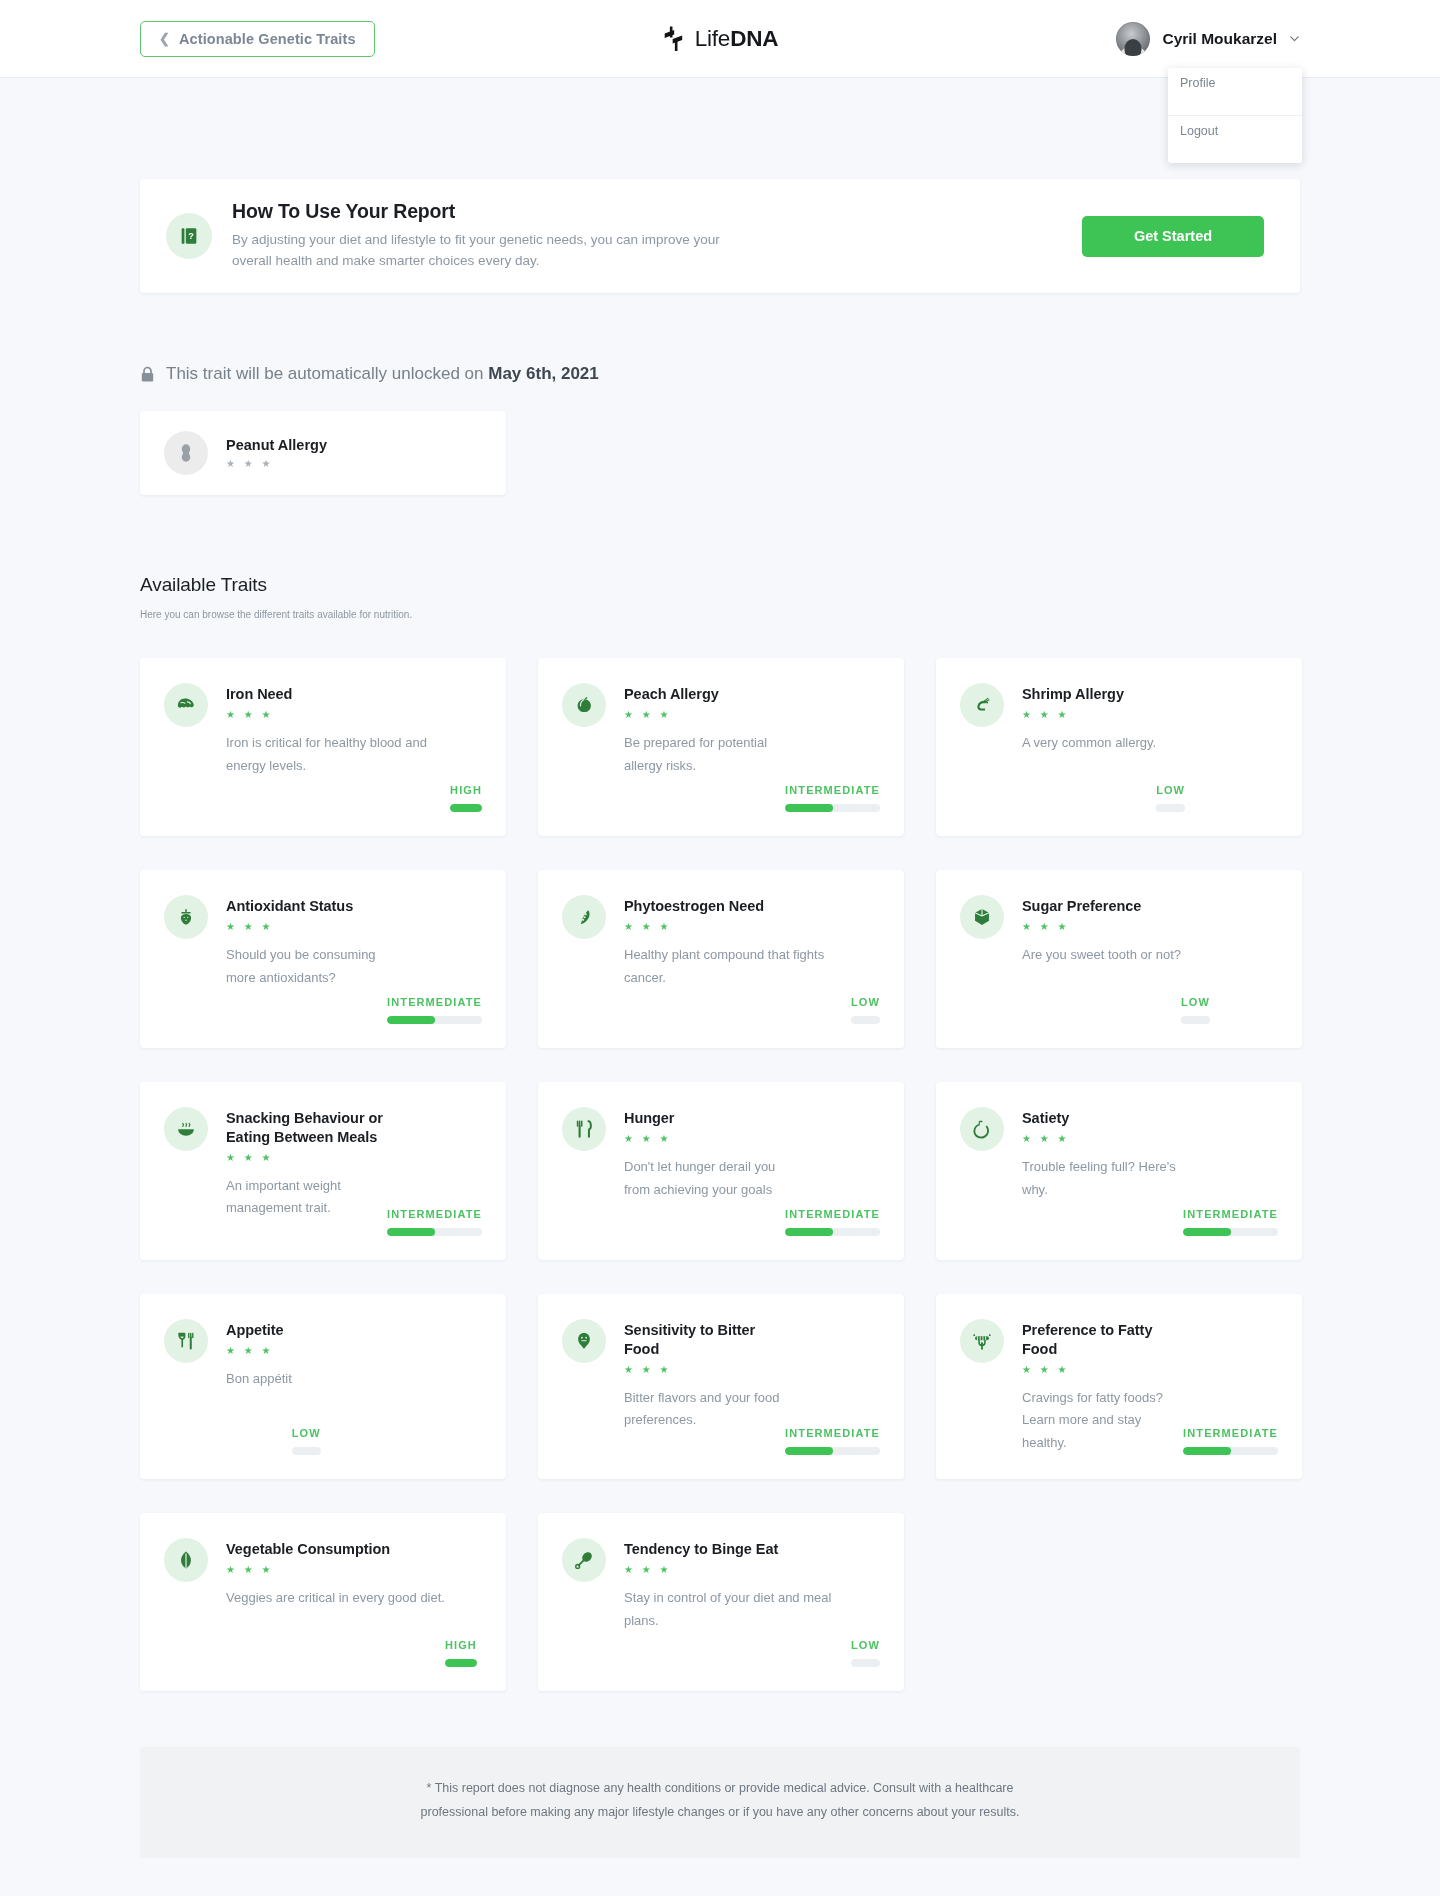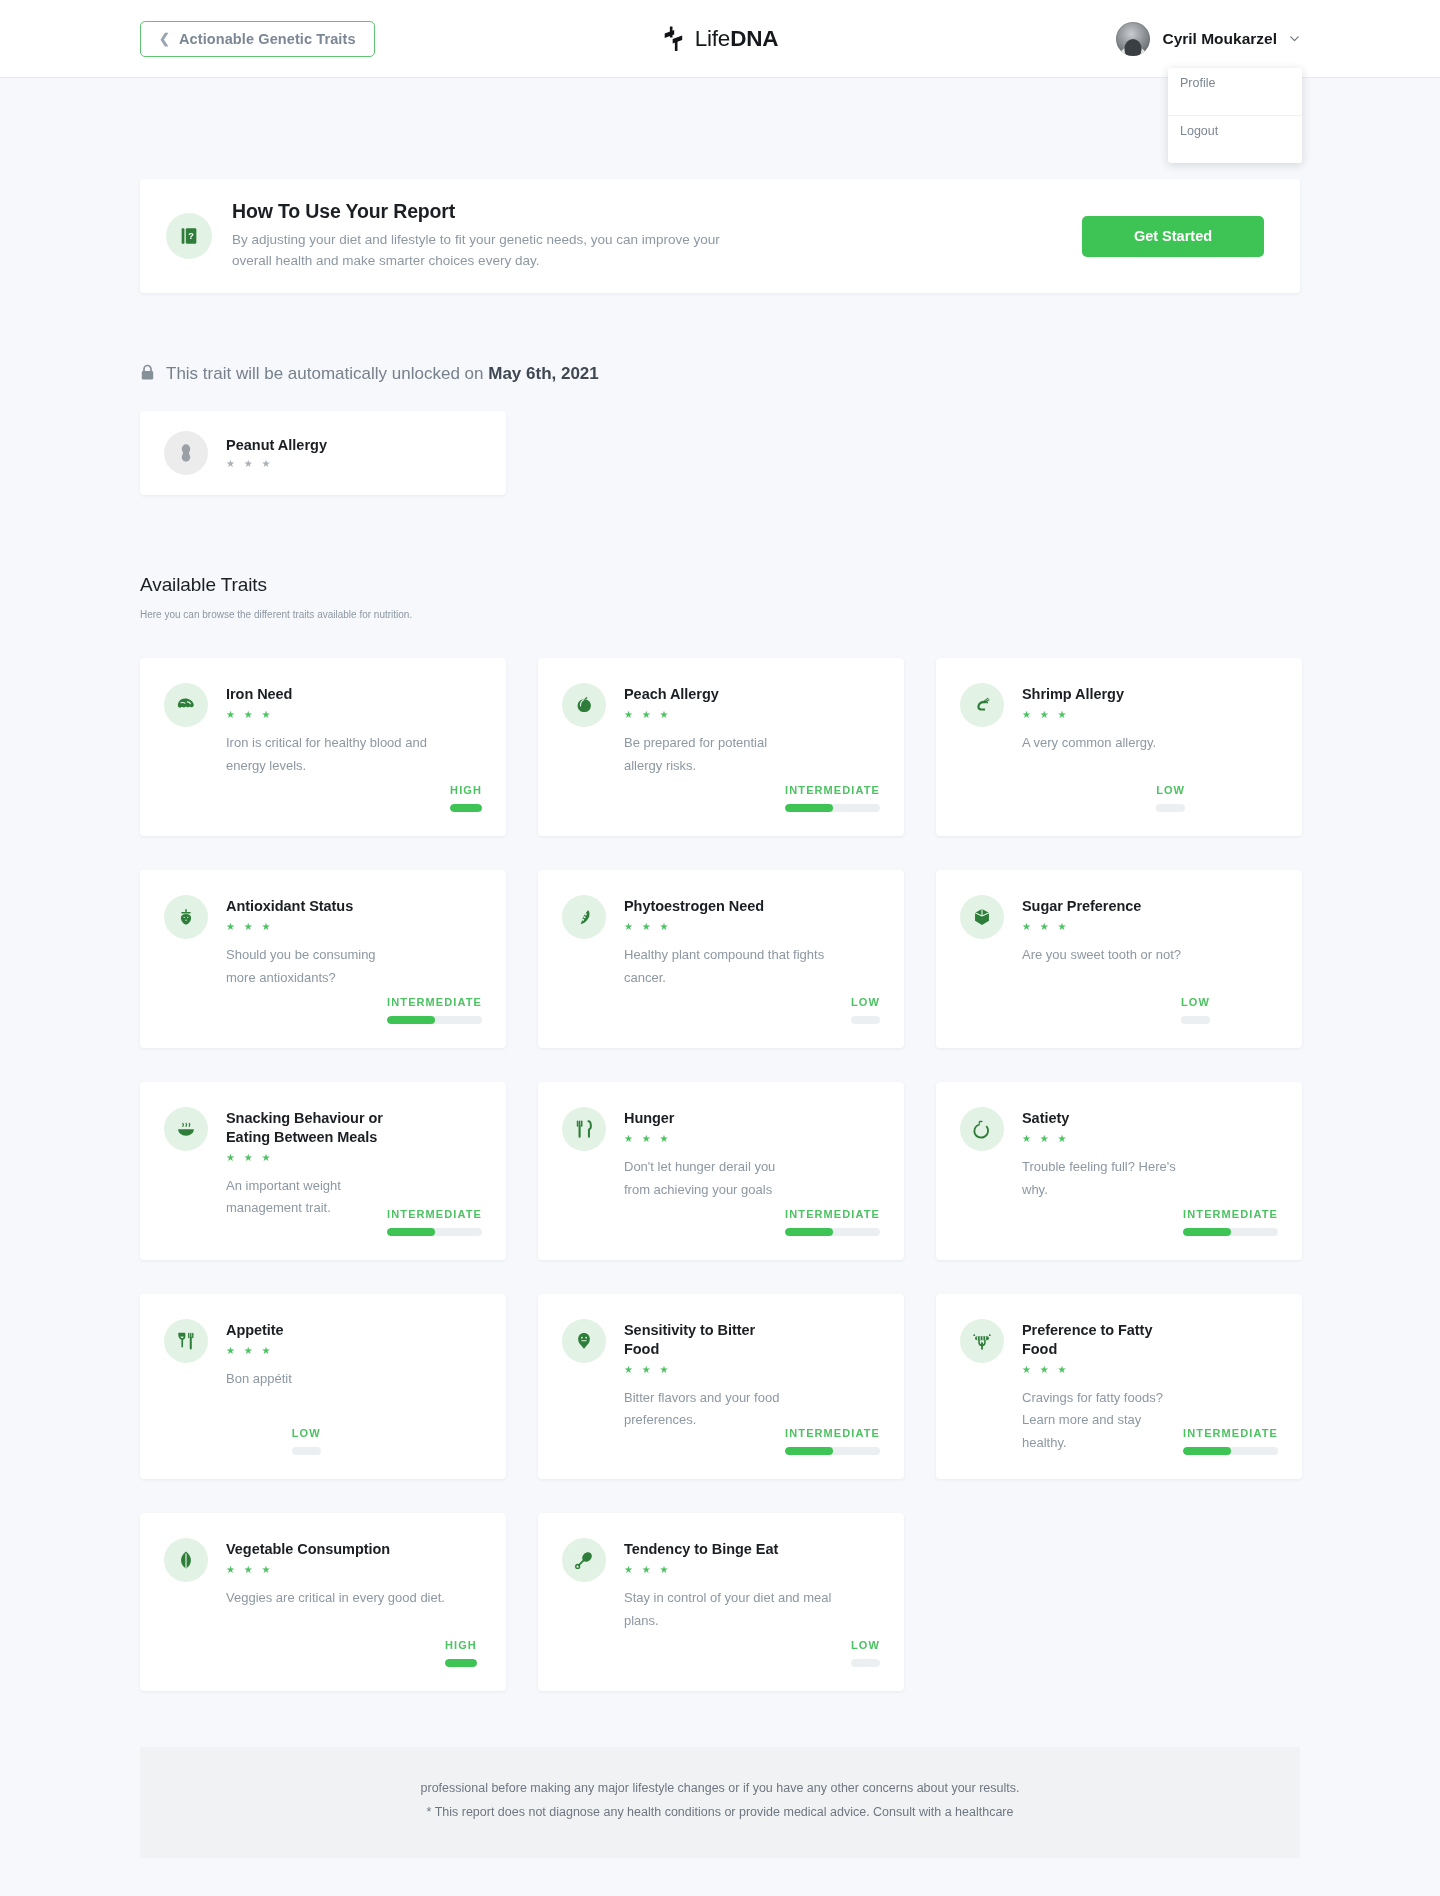--- a/index.html
+++ b/index.html
@@ -139,20 +139,21 @@
     font-size: 14.5px;
     font-weight: 700;
     cursor: pointer;
     flex: none;
   }
 
   
   .locked-notice {
     margin-top: 71px;
     display: flex;
+    align-items: center;
     gap: 11px;
     font-size: 17px;
     color: #77818c;
   }
   .locked-notice b { color: #3f4852; font-weight: 700; }
   .lock-icon { width: 15px; height: 17px; display: block; }
 
   .locked-card {
     margin-top: 27px;
     width: 366px;
@@ -623,17 +624,17 @@
         <div class="card-foot">
           <div class="level-label">LOW</div>
           <div class="bar">
             <div class="bar-fill" style="width:0%"></div>
           </div>
         </div>
       </div>
     </div>
 
   <div class="disclaimer">
+    <div>* This report does not diagnose any health conditions or provide medical advice. Consult with a healthcare</div>
     <div>professional before making any major lifestyle changes or if you have any other concerns about your results.</div>
-    <div>* This report does not diagnose any health conditions or provide medical advice. Consult with a healthcare</div>
   </div>
 
 </div>
 
 </body></html>

